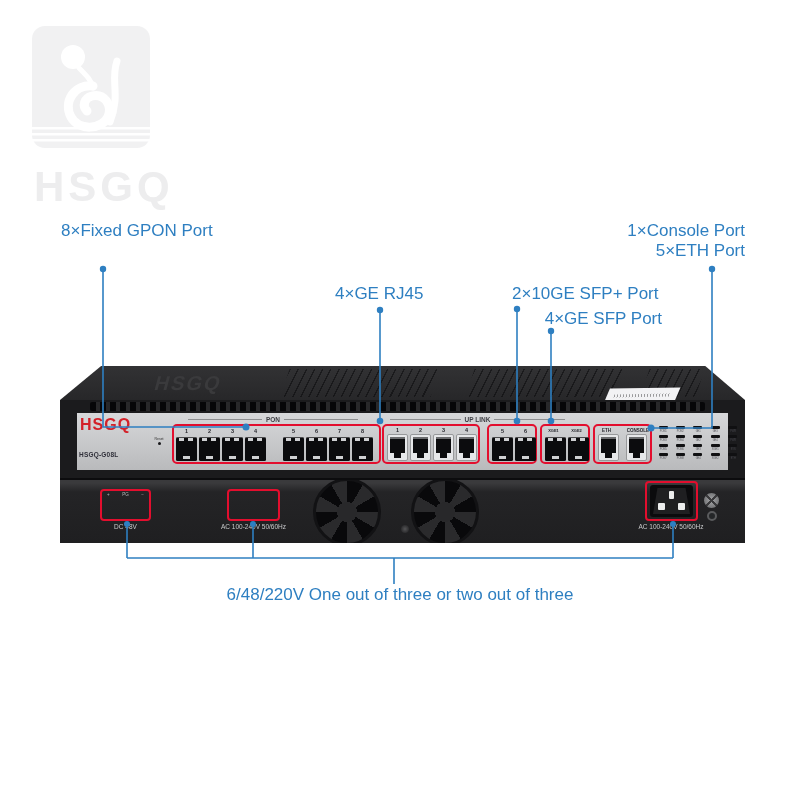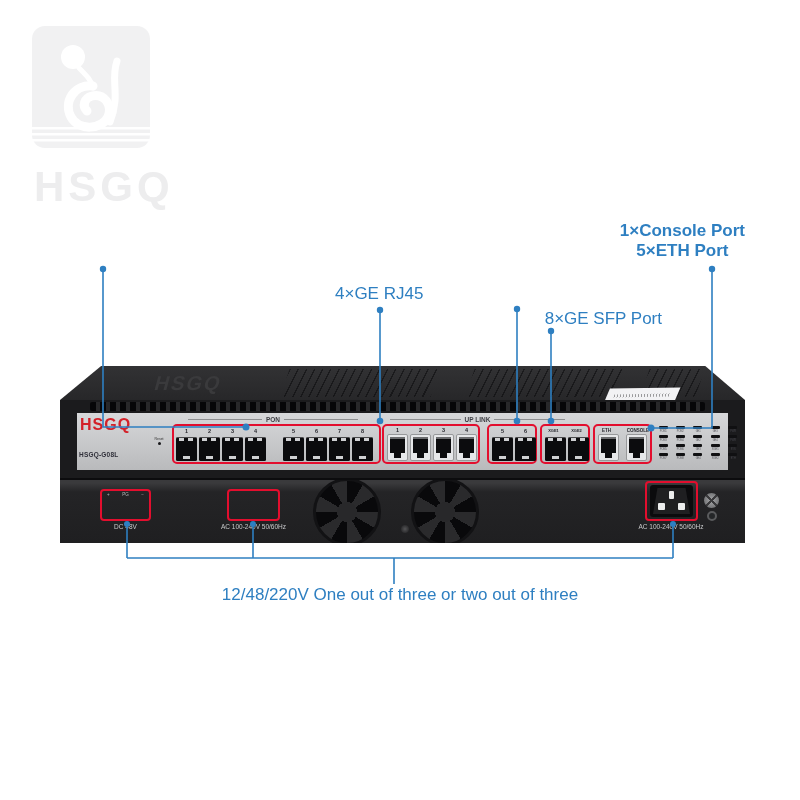--- a/index.html
+++ b/index.html
@@ -8,21 +8,21 @@
   #stage *{box-sizing:border-box;}
   .abs{position:absolute;}
 
   
   .wm-box{left:32px;top:26px;width:118px;height:122px;}
   .wm-text{left:34px;top:163px;font-size:42px;font-weight:bold;letter-spacing:4px;color:#ededee;}
 
   
   .ann{font-size:17px;color:#2e7fc1;line-height:20px;white-space:nowrap;}
   .ann-gpon{left:61px;top:221px;}
-  .ann-console{right:55px;top:221px;text-align:center;font-weight:bold;}
+  .ann-console{right:55px;top:221px;text-align:right;}
   .ann-ge{left:335px;top:284px;}
   .ann-sfpp{left:512px;top:284px;}
   .ann-gesfp{right:138px;top:309px;}
   .ann-power{left:100px;top:585px;width:600px;text-align:center;}
 
   
   .chassis-top{left:60px;top:366px;width:685px;height:34px;
     background:linear-gradient(180deg,#323234,#272729);
     clip-path:polygon(6% 0,94.2% 0,100% 100%,0 100%);}
   .embossed{left:95px;top:6px;font-size:20px;font-weight:bold;letter-spacing:2px;
@@ -104,28 +104,30 @@
     <path d="M47 42 C55 50 60 55 61 62" stroke="#ffffff" stroke-width="5" fill="none" stroke-linecap="round"></path>
     <path d="M61 60 C42 58 31 76 39 91 C47 105 69 104 76 91 C81 79 72 67 60 70 C52 72 50 80 55 85" stroke="#ffffff" stroke-width="9" fill="none" stroke-linecap="round"></path>
     <path d="M85 35 C78 55 89 68 78 96" stroke="#ffffff" stroke-width="7" fill="none" stroke-linecap="round"></path>
     <rect x="0" y="101" width="118" height="2.5" fill="#ffffff"></rect>
     <rect x="0" y="107" width="118" height="2.5" fill="#ffffff"></rect>
     <rect x="0" y="113" width="118" height="2.5" fill="#ffffff"></rect>
   </svg>
   <div class="abs wm-text">HSGQ</div>
 
   <div class="abs ann ann-gpon">
+    <div>8×Fixed GPON Port</div>
   </div>
   <div class="abs ann ann-console">
     <div>1×Console Port</div>
     <div>5×ETH Port</div>
   </div>
   <div class="abs ann ann-ge">4×GE RJ45</div>
-  <div class="abs ann ann-gesfp">8×GE SFP Port</div>
-  <div class="abs ann ann-power">12/48/220V One out of three or two out of three</div>
+  <div class="abs ann ann-sfpp">2×10GE SFP+ Port</div>
+  <div class="abs ann ann-gesfp">4×GE SFP Port</div>
+  <div class="abs ann ann-power">6/48/220V One out of three or two out of three</div>
 
   <div class="abs chassis-top">
     <div class="abs embossed">HSGQ</div>
     <div class="abs vent-pat" style="left:225px;width:150px;"></div>
     <div class="abs vent-pat" style="left:410px;width:150px;"></div>
     <div class="abs vent-pat" style="left:585px;width:55px;"></div>
     <div class="abs sticker">
         <i></i>
       </div>
   </div>

